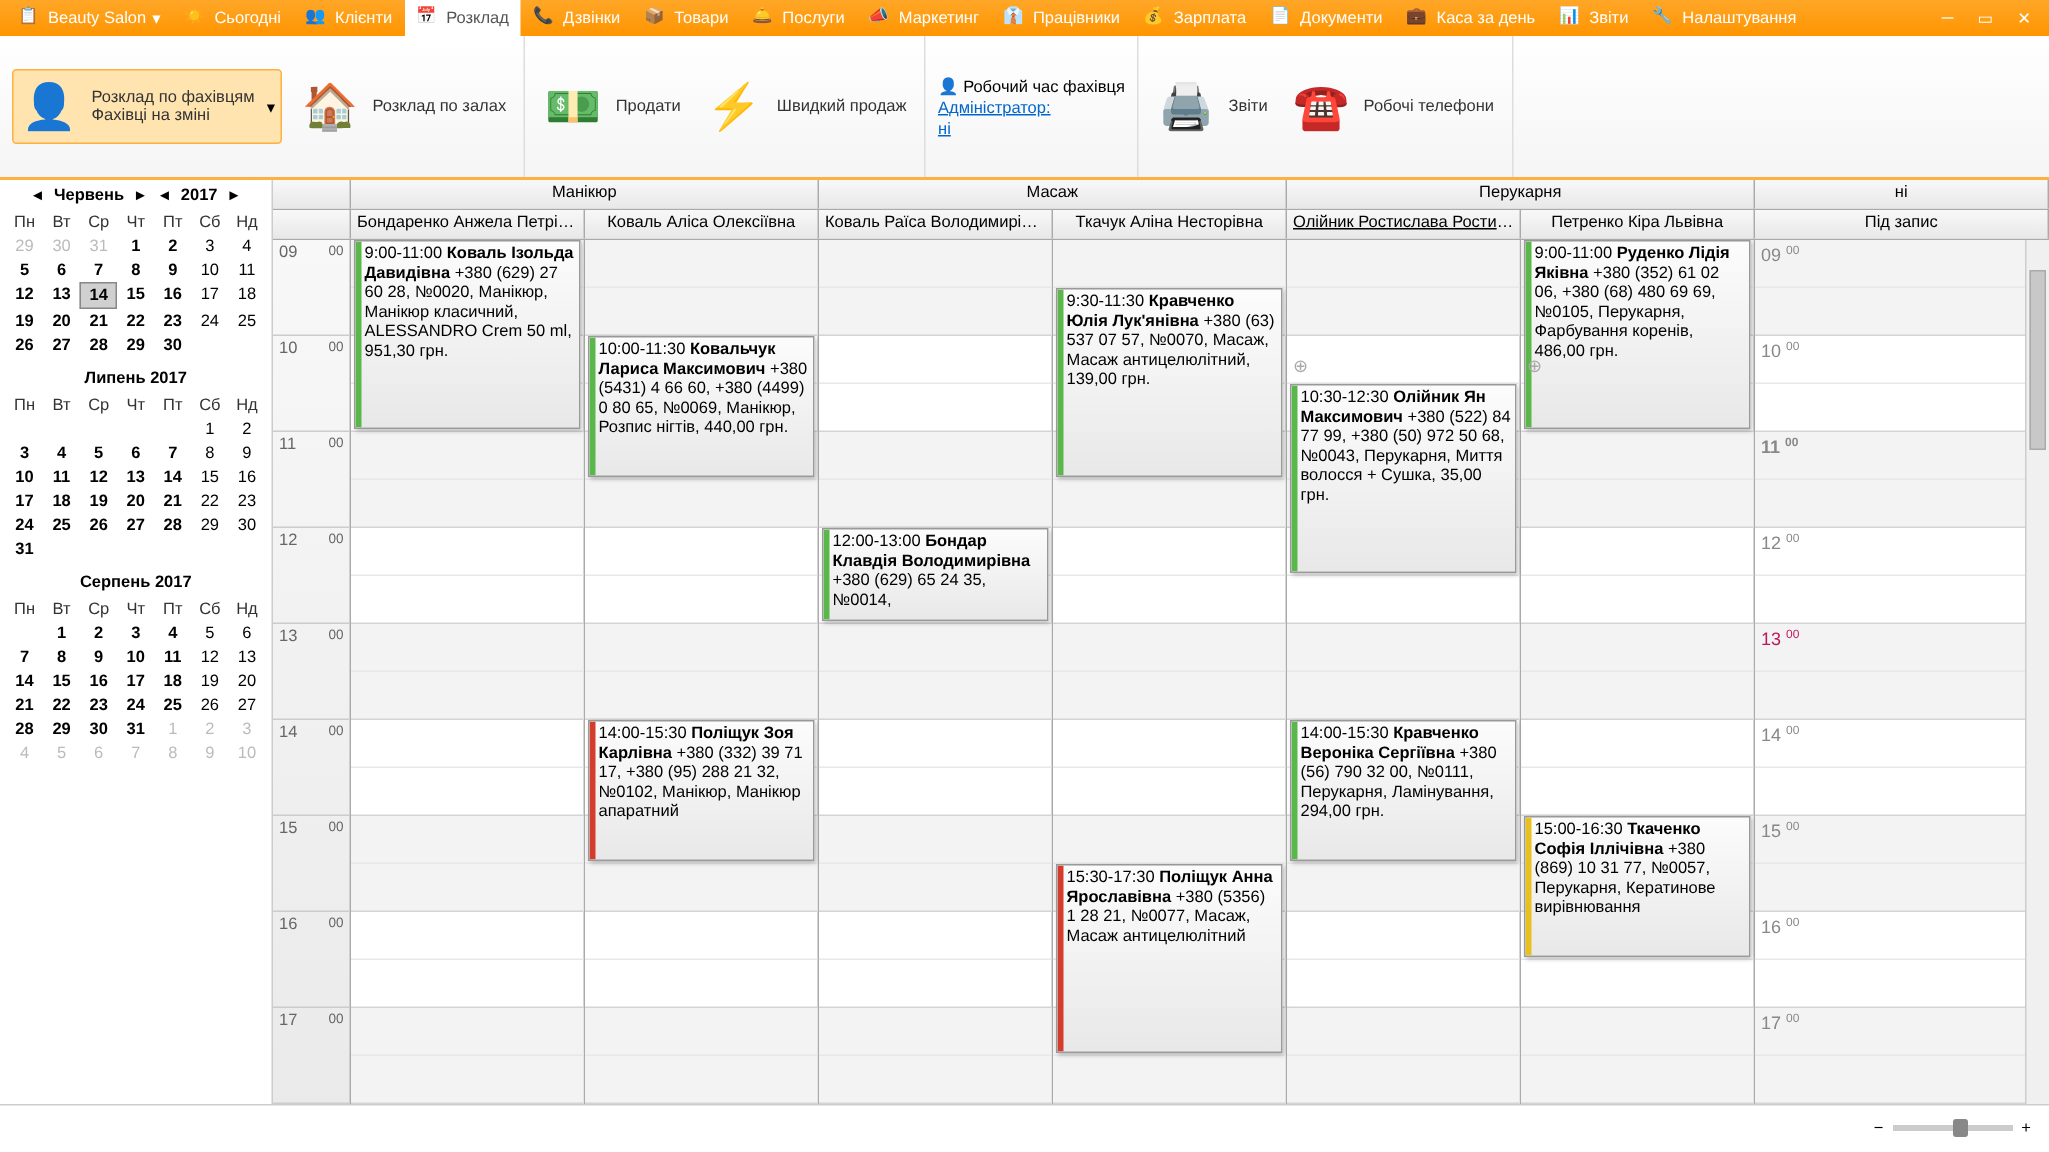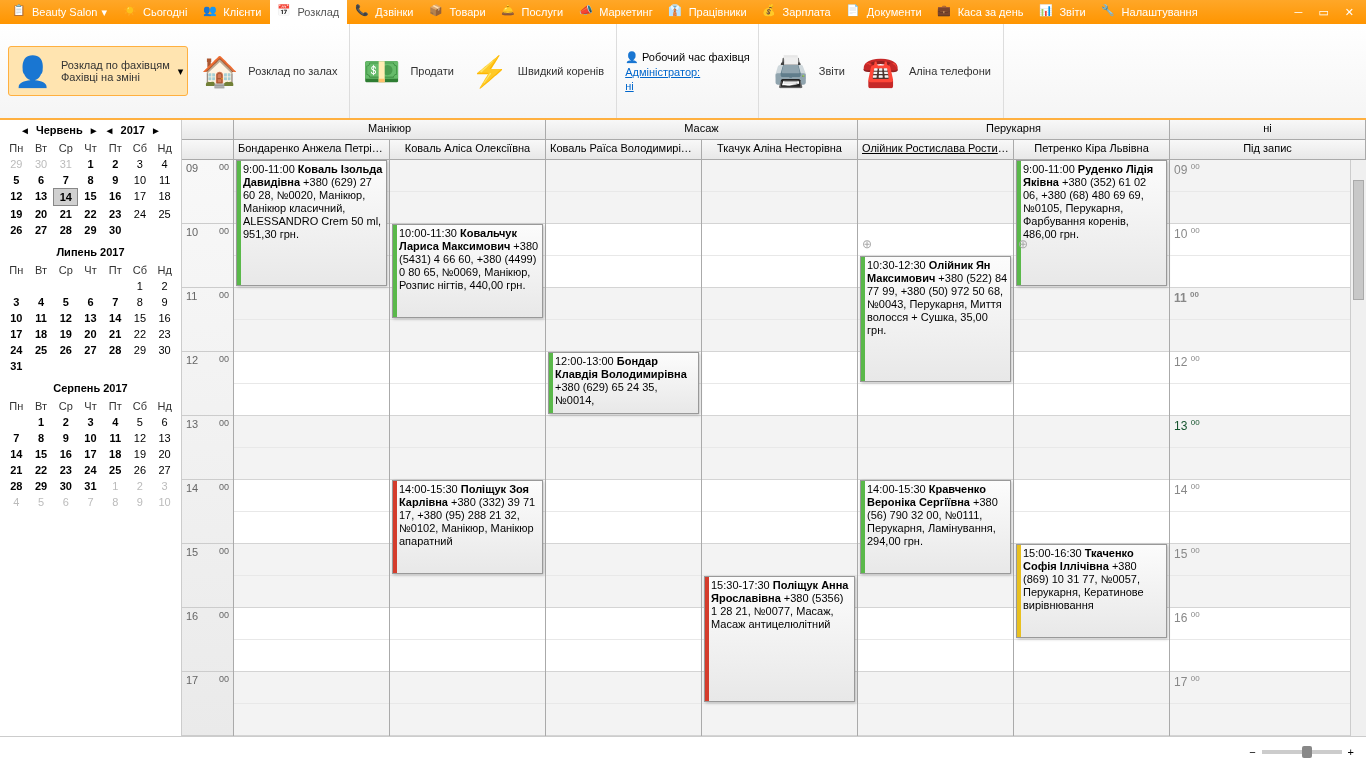--- a/index.html
+++ b/index.html
@@ -114,38 +114,38 @@
       <div class="rtext">Розклад по залах</div>
     </div>
   </div>
   <div class="rgroup">
     <div class="rbtn horiz">
       <div class="rimg">💵</div>
       <div class="rtext">Продати</div>
     </div>
     <div class="rbtn horiz">
       <div class="rimg">⚡</div>
-      <div class="rtext">Швидкий коренів</div>
+      <div class="rtext">Швидкий продаж</div>
     </div>
   </div>
   <div class="rgroup">
     <div class="rblock">
       <div><span>👤 </span><span>Робочий час фахівця</span></div>
       <div class="link">Адміністратор:</div>
       <div class="link">ні</div>
     </div>
   </div>
   <div class="rgroup">
     <div class="rbtn horiz">
       <div class="rimg">🖨️</div>
       <div class="rtext">Звіти</div>
     </div>
     <div class="rbtn horiz">
       <div class="rimg">☎️</div>
-      <div class="rtext">Аліна телефони</div>
+      <div class="rtext">Робочі телефони</div>
     </div>
   </div>
 </div>
 
 <div class="main">
   <div class="calpane" id="calpane">
       <div class="monthcal">
         <div class="mhead"><span class="arr">◄</span> Червень <span class="arr">►</span> <span class="arr">◄</span> 2017 <span class="arr">►</span></div>
         <div class="mgrid">
           <div class="dh">Пн</div>
@@ -427,20 +427,21 @@
             <div class="hrbg alt" style="height: 32px;"></div>
             <div class="hrbg alt" style="height: 32px;"></div>
             <div class="hrbg" style="height: 32px;"></div>
             <div class="hrbg" style="height: 32px;"></div>
             <div class="hrbg alt" style="height: 32px;"></div>
             <div class="hrbg alt" style="height: 32px;"></div>
             <div class="hrbg" style="height: 32px;"></div>
             <div class="hrbg" style="height: 32px;"></div>
             <div class="hrbg alt" style="height: 32px;"></div>
             <div class="hrbg alt" style="height: 32px;"></div>
+            <div class="appt green" style="top: 32px; height: 126px;">9:30-11:30 <b>Кравченко Юлія Лук'янівна</b> +380 (63) 537 07 57, №0070, Масаж, Масаж антицелюлітний, 139,00 грн.</div>
             <div class="appt red" style="top: 416px; height: 126px;">15:30-17:30 <b>Поліщук Анна Ярославівна</b> +380 (5356) 1 28 21, №0077, Масаж, Масаж антицелюлітний</div>
           </div>
           <div class="daycol" style="width: 156px;">
             <div class="hrbg alt" style="height: 32px;"></div>
             <div class="hrbg alt" style="height: 32px;"></div>
             <div class="hrbg" style="height: 32px;"></div>
             <div class="hrbg" style="height: 32px;"></div>
             <div class="hrbg alt" style="height: 32px;"></div>
             <div class="hrbg alt" style="height: 32px;"></div>
             <div class="hrbg" style="height: 32px;"></div>
@@ -498,21 +499,21 @@
             <div class="hrbg alt" style="height: 32px;"></div>
             <div class="hrbg alt" style="height: 32px;"></div>
             <div class="hrbg" style="height: 32px;"></div>
             <div class="hrbg" style="height: 32px;"></div>
             <div class="hrbg alt" style="height: 32px;"></div>
             <div class="hrbg alt" style="height: 32px;"></div>
             <div style="position: absolute; left: 4px; color: rgb(136, 136, 136); font-size: 12px; top: 2px;">09 <sup style="font-size:8px">00</sup></div>
             <div style="position: absolute; left: 4px; color: rgb(136, 136, 136); font-size: 12px; top: 66px;">10 <sup style="font-size:8px">00</sup></div>
             <div style="position: absolute; left: 4px; color: rgb(136, 136, 136); font-size: 12px; top: 130px; font-weight: bold;">11 <sup style="font-size:8px">00</sup></div>
             <div style="position: absolute; left: 4px; color: rgb(136, 136, 136); font-size: 12px; top: 194px;">12 <sup style="font-size:8px">00</sup></div>
-            <div style="position: absolute; left: 4px; color: #14532d; font-size: 12px; top: 258px;">13 <sup style="font-size:8px">00</sup></div>
+            <div style="position: absolute; left: 4px; color: #be185d; font-size: 12px; top: 258px;">13 <sup style="font-size:8px">00</sup></div>
             <div style="position: absolute; left: 4px; color: rgb(136, 136, 136); font-size: 12px; top: 322px;">14 <sup style="font-size:8px">00</sup></div>
             <div style="position: absolute; left: 4px; color: rgb(136, 136, 136); font-size: 12px; top: 386px;">15 <sup style="font-size:8px">00</sup></div>
             <div style="position: absolute; left: 4px; color: rgb(136, 136, 136); font-size: 12px; top: 450px;">16 <sup style="font-size:8px">00</sup></div>
             <div style="position: absolute; left: 4px; color: rgb(136, 136, 136); font-size: 12px; top: 514px;">17 <sup style="font-size:8px">00</sup></div>
           </div>
         </div>
     </div>
     <div class="scrollbar">
         <div class="thumb"></div>
       </div>

